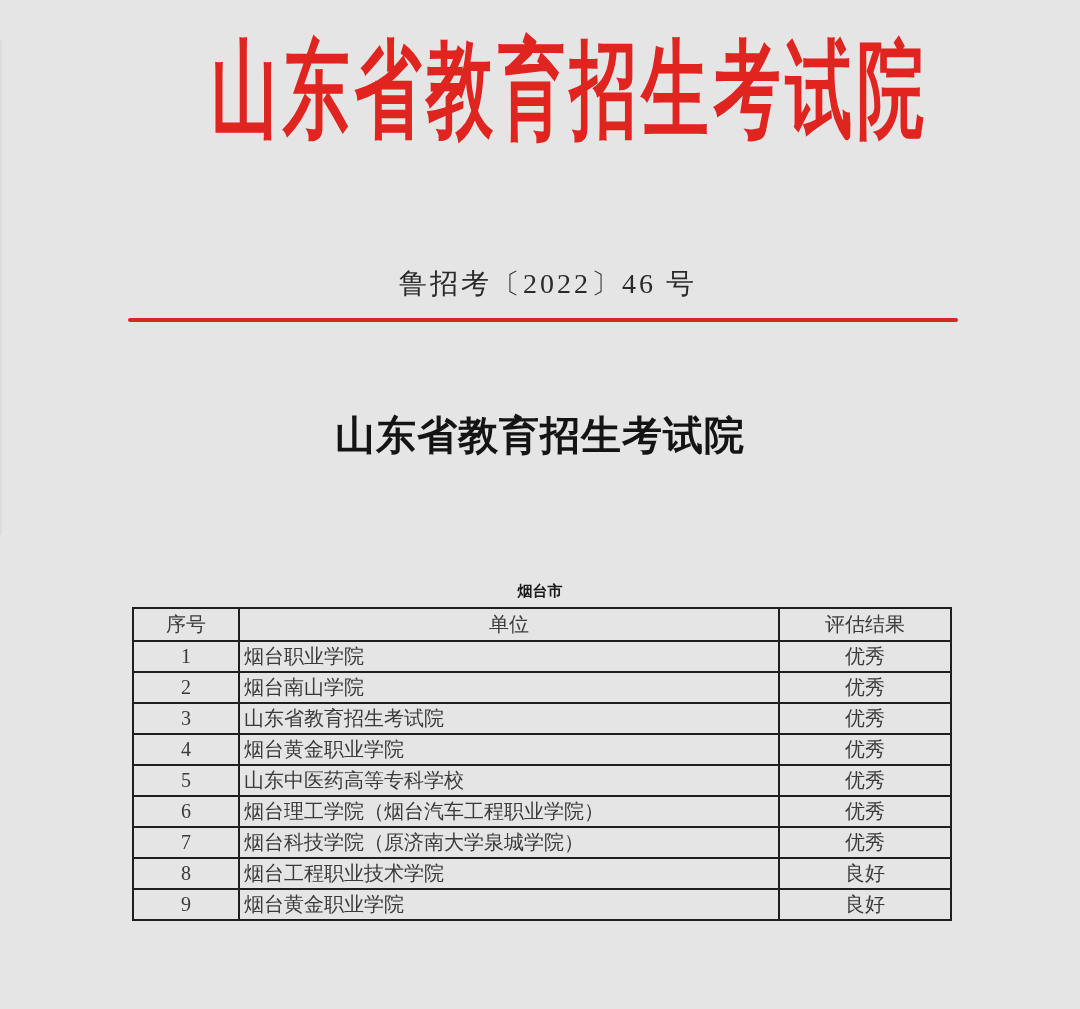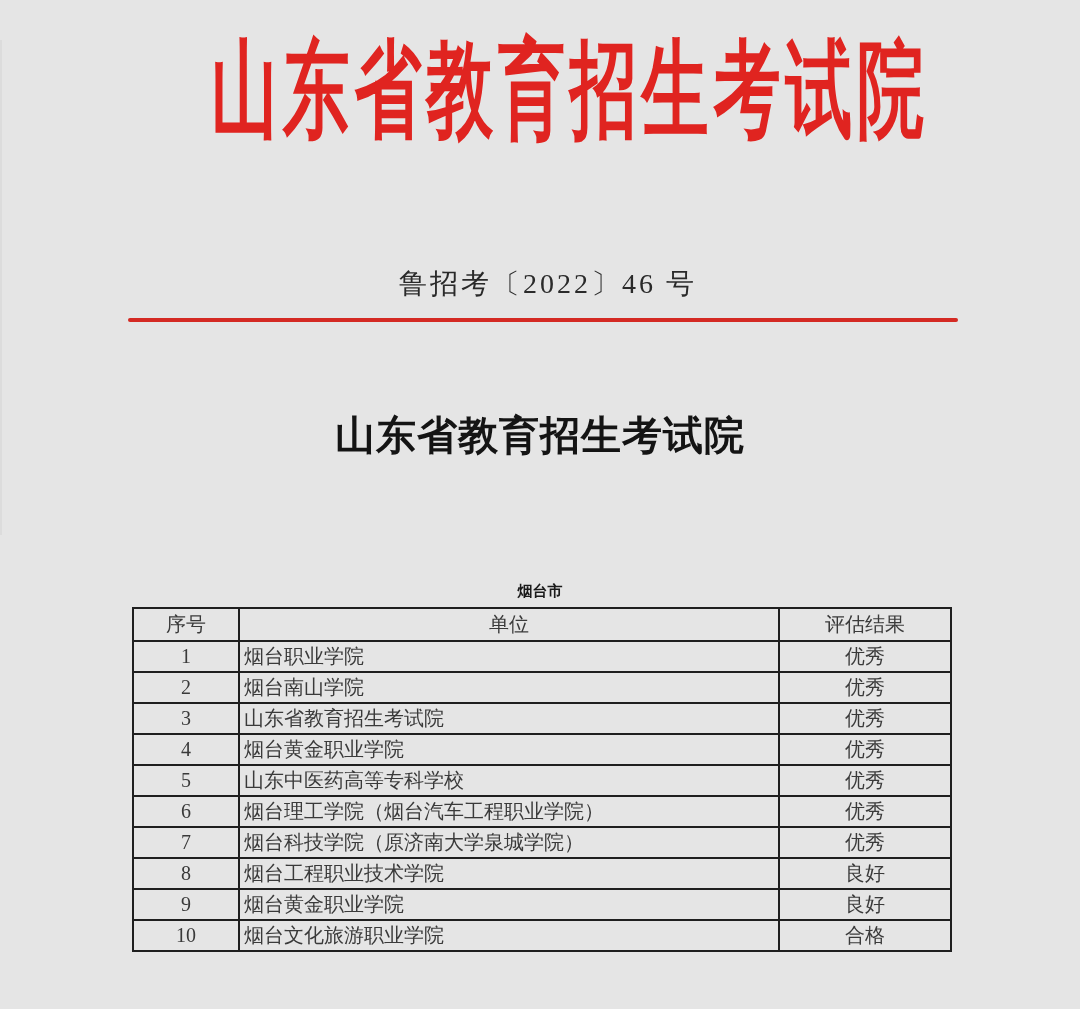--- a/index.html
+++ b/index.html
@@ -170,21 +170,16 @@
         <tr>
           <td>8</td>
           <td class="unit-cell">烟台工程职业技术学院</td>
           <td>良好</td>
         </tr>
         <tr>
           <td>9</td>
           <td class="unit-cell">烟台黄金职业学院</td>
           <td>良好</td>
         </tr>
-        <tr>
-          <td>10</td>
-          <td class="unit-cell">烟台文化旅游职业学院</td>
-          <td>合格</td>
-        </tr>
       </tbody>
   </table>
 
 </div>
 
 </body></html>

